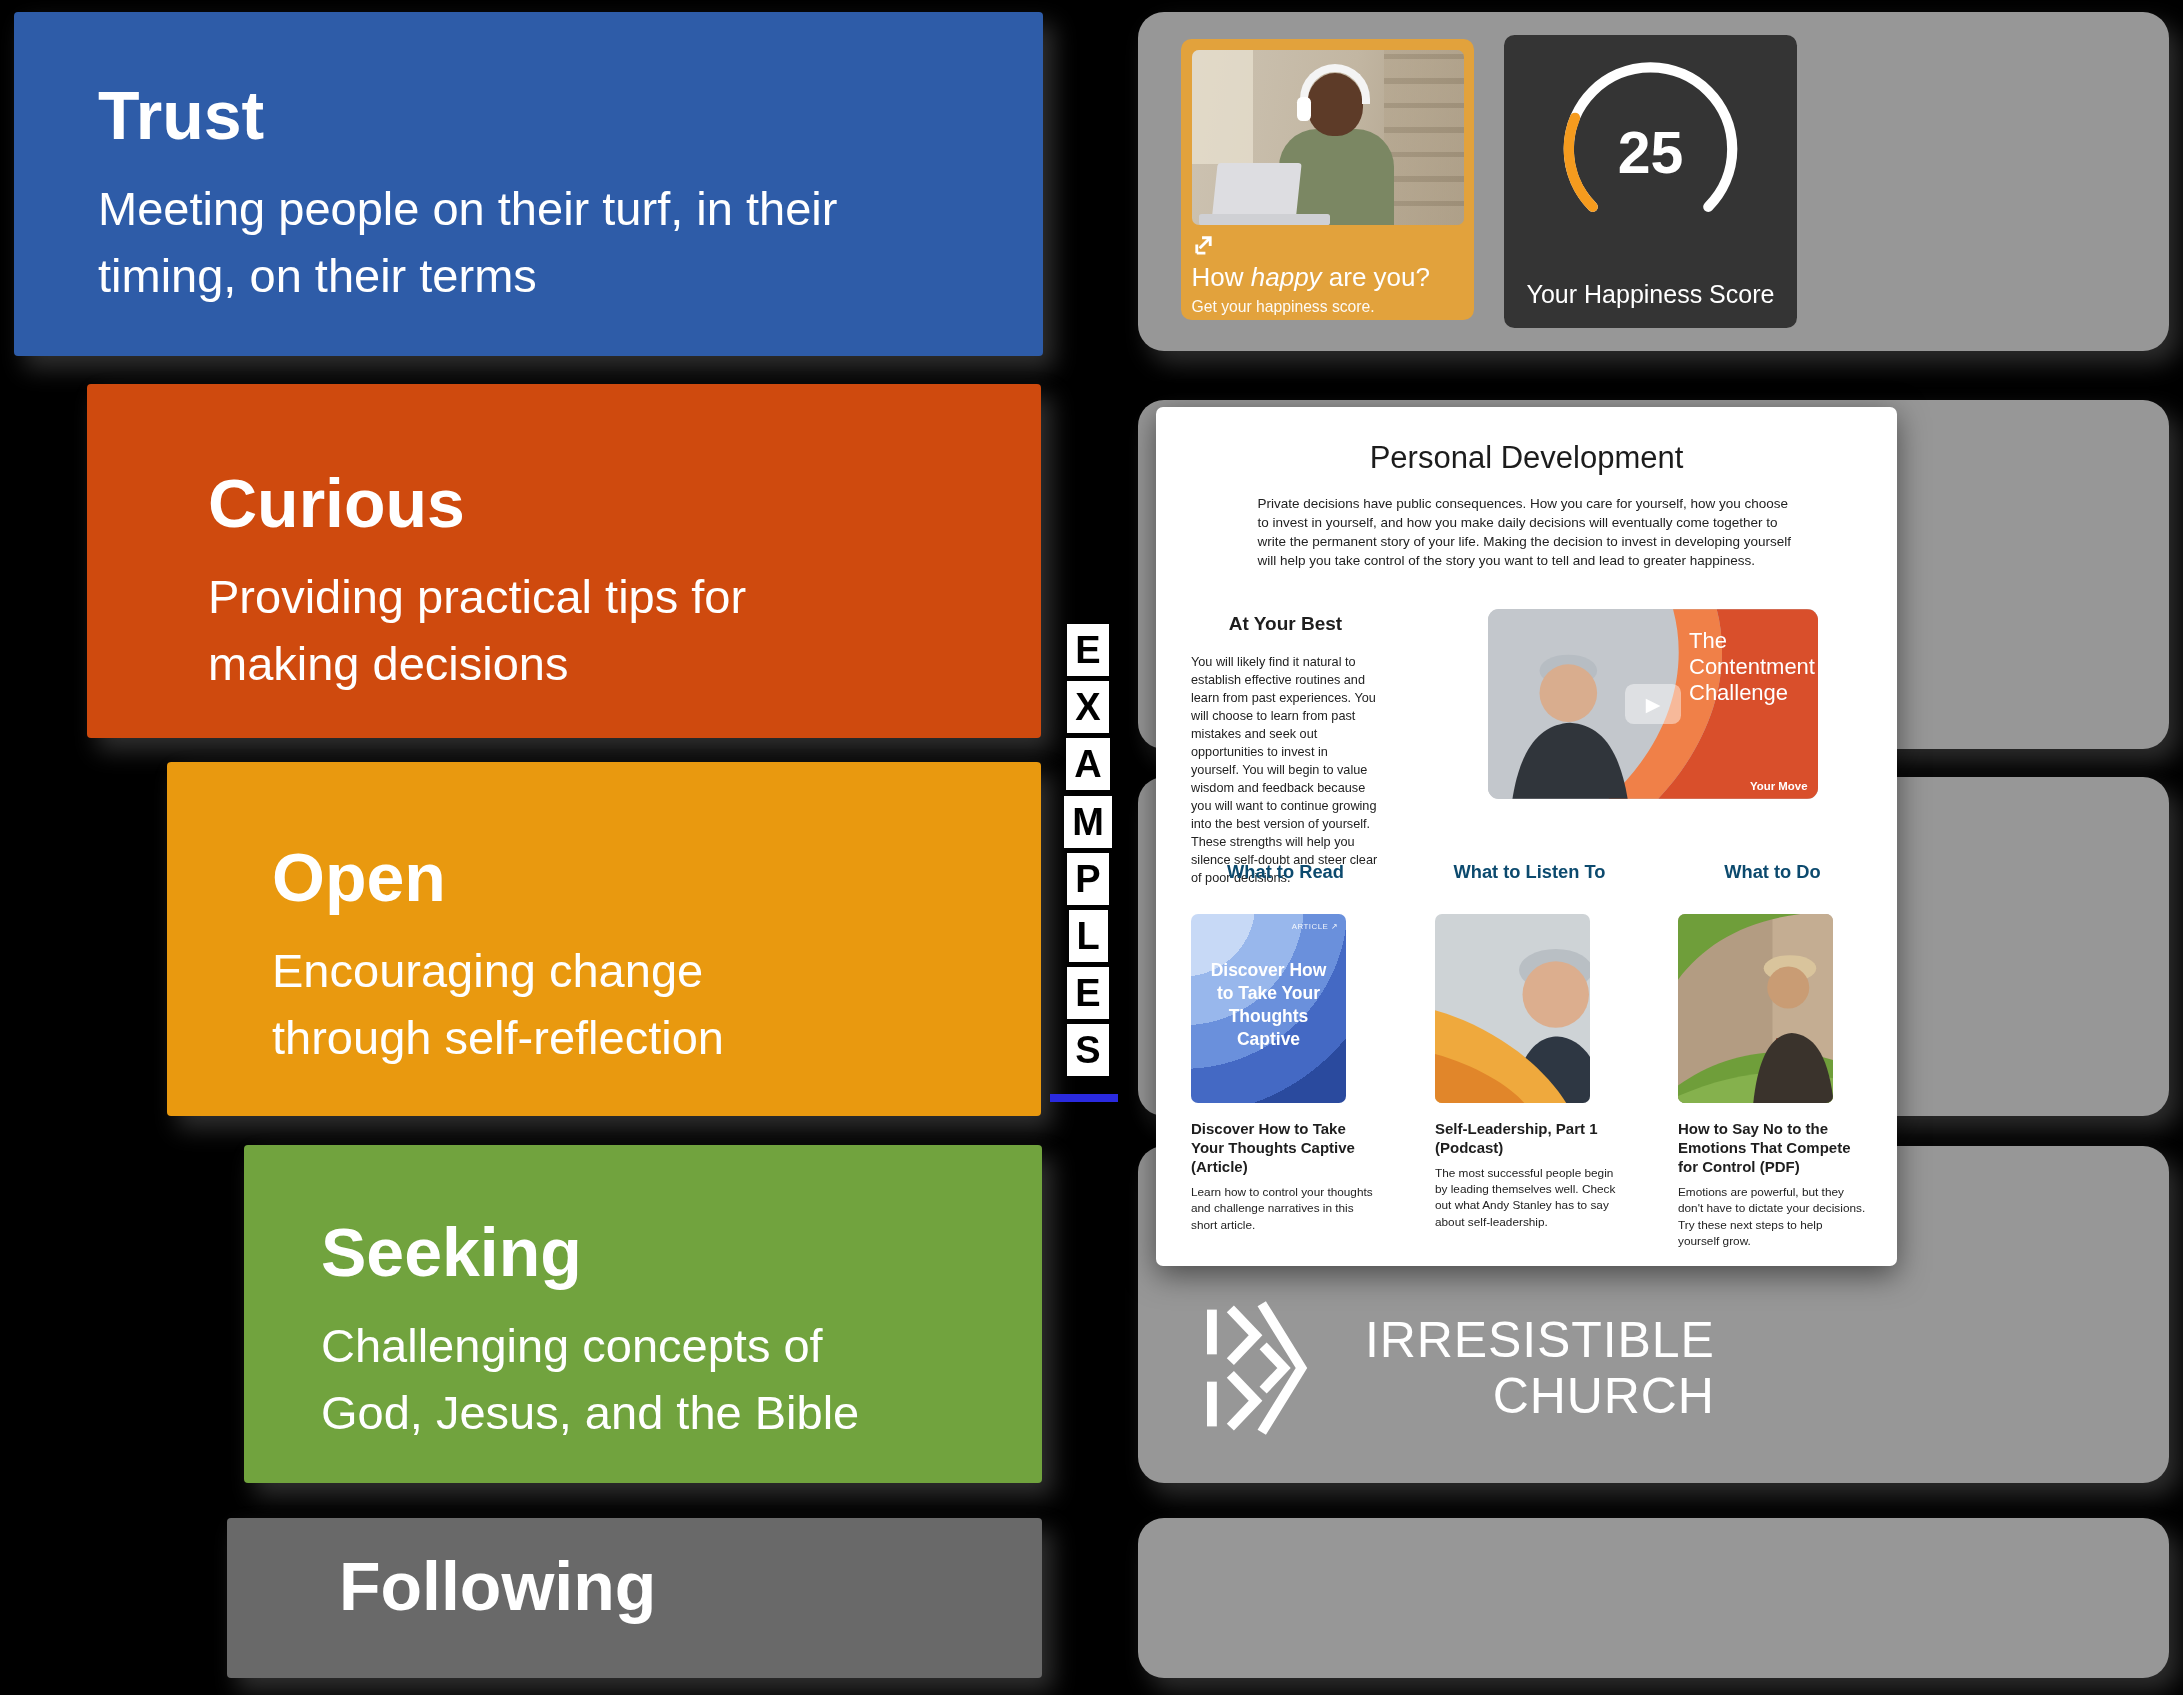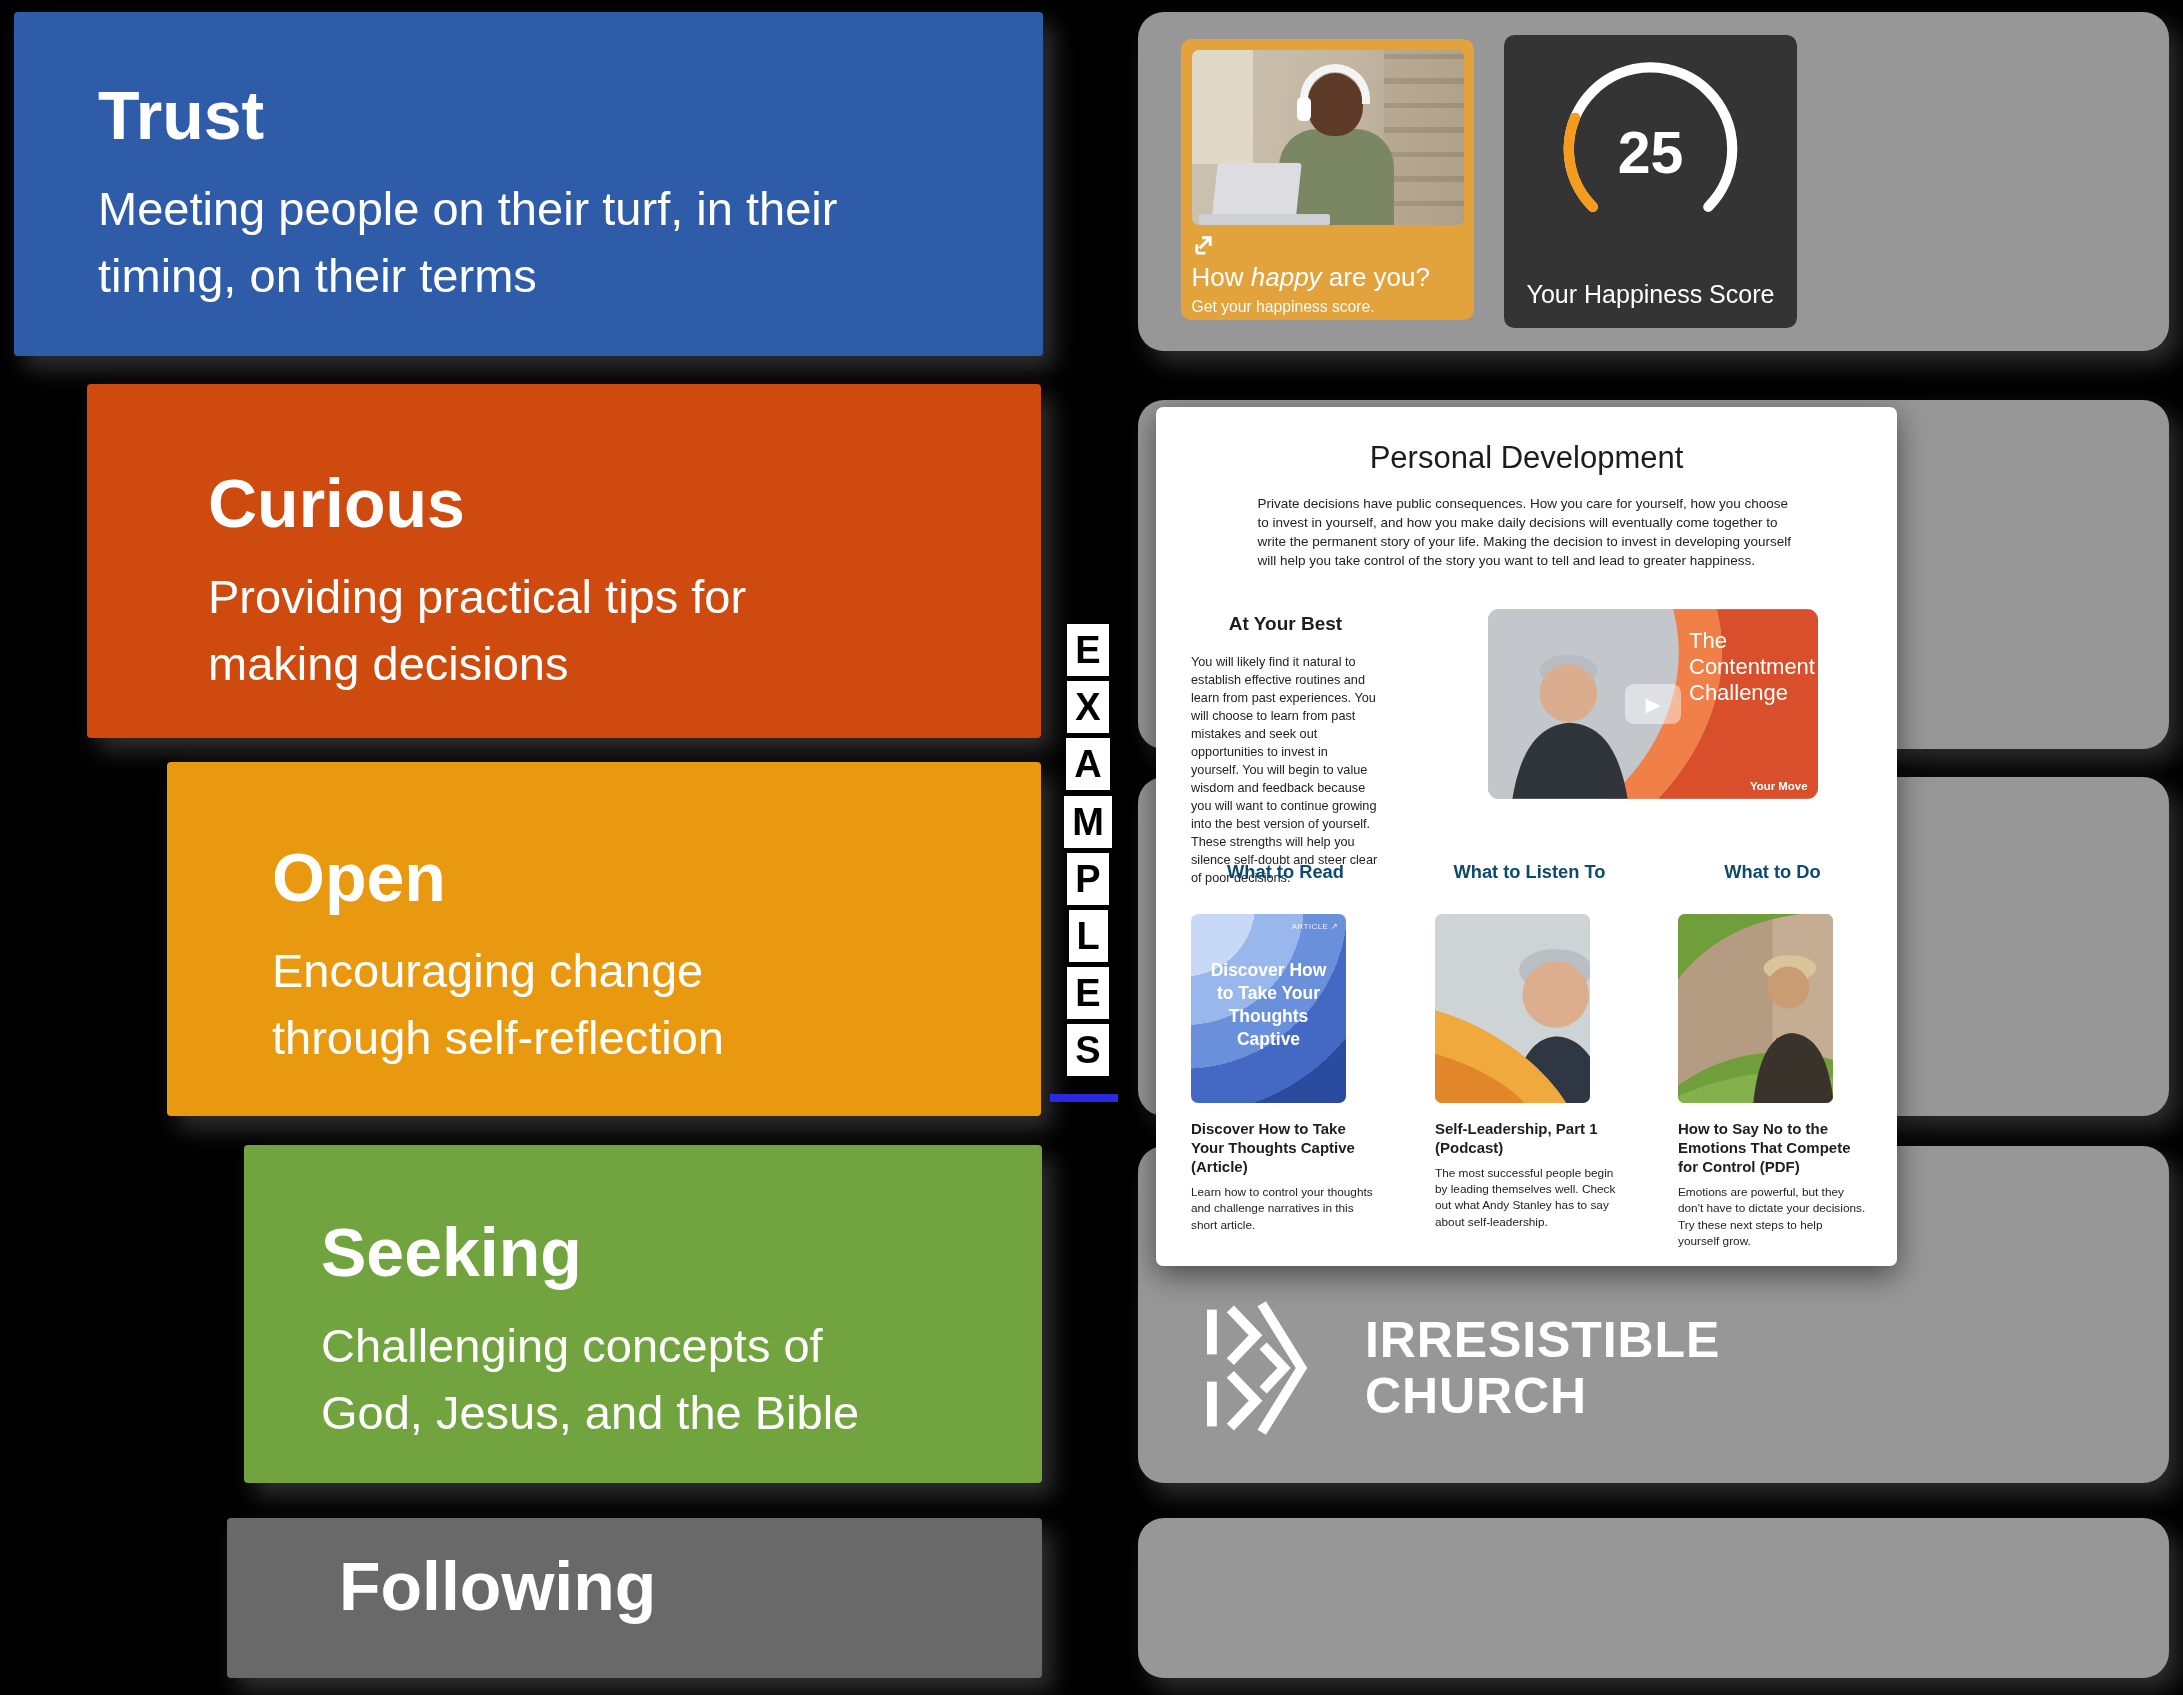--- a/index.html
+++ b/index.html
@@ -105,21 +105,21 @@
   
   #examples{position:absolute;left:1060px;top:624px;width:56px;display:flex;
             flex-direction:column;align-items:center;gap:5.2px;}
   .ex-letter{background:#fff;color:#000;font-weight:700;font-size:38px;line-height:52px;
              padding:0 7.9px;min-width:23px;text-align:center;}
   #examples-underline{position:absolute;left:1050px;top:1094px;width:68px;height:7.9px;background:#2a2ae0;}
 
   
   #icn-logo{position:absolute;left:63px;top:138px;display:flex;gap:33px;align-items:center;}
   #icn-icon{width:131px;height:168px;}
-  #icn-text{color:#fff;font-weight:700;font-size:50px;line-height:1.12;letter-spacing:0.9px;}
+  #icn-text{color:#fff;font-weight:400;font-size:50px;line-height:1.12;letter-spacing:0.9px;text-align:right;}
 </style>
 </head>
 <body>
 
 <div id="canvas">
 
   <section class="stage" id="stage-trust" style="background-color: rgb(46, 92, 168);">
     <h2 class="stage-title">Trust</h2>
     <p class="stage-desc">Meeting people on their turf, in their timing, on their terms</p>
   </section>

